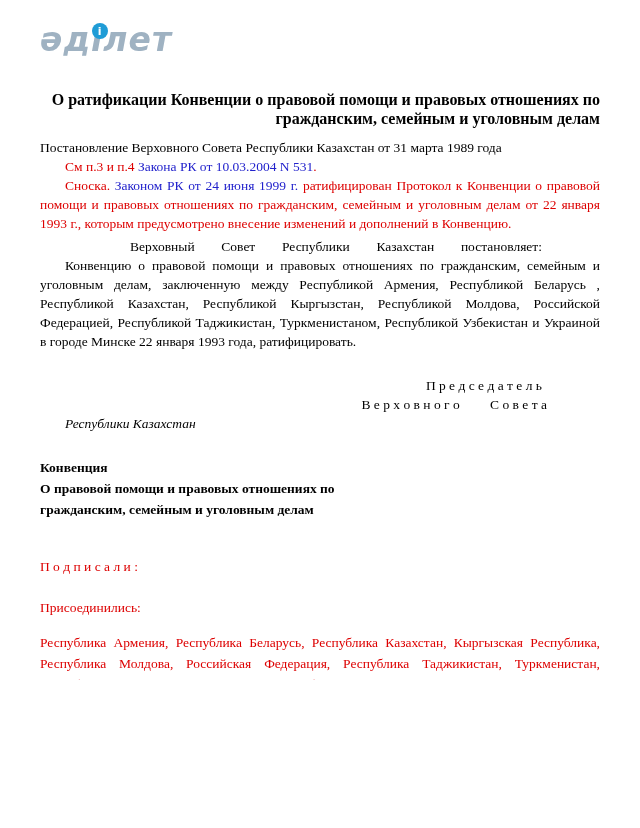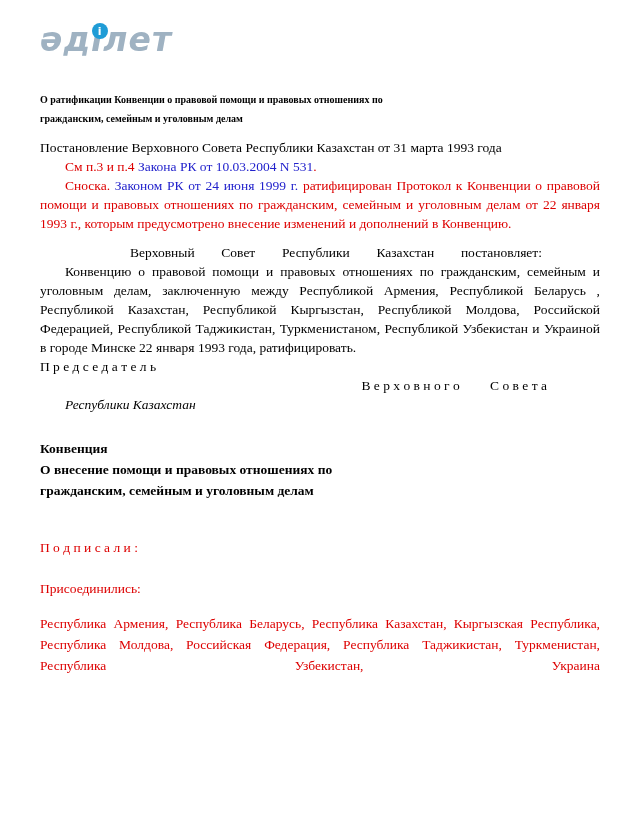--- a/index.html
+++ b/index.html
@@ -37,42 +37,42 @@
     background: #1f9cd6;
     color: #ffffff;
     font-size: 11px;
     font-style: normal;
     font-weight: bold;
     display: flex;
     align-items: center;
     justify-content: center;
   }
 
-  .doc-title { font-size: 10px; font-weight: bold; line-height: 19px; margin-bottom: 10px; }
+  .doc-title { font-size: 16px; font-weight: bold; line-height: 19px; margin-bottom: 10px; text-align: right; }
   .doc-title .line { display: block; }
 
   .pre { white-space: pre-wrap; }
   .justify { text-align: justify; }
   .justify-full { text-align: justify; text-align-last: justify; }
   .indent { text-indent: 25px; }
 
   .red { color: #dd0000; }
   .link { color: #2222cc; text-decoration: none; cursor: pointer; }
 
   .note-line { text-align: right; padding-right: 58px; }
 
   .resolve-line {
     padding-left: 90px;
     padding-right: 58px;
     text-align: justify;
     text-align-last: justify;
-    margin-top: 10px;
+    margin-top: 4px;
   }
 
-  .chairman1 { text-align: left; padding-right: 58px; }
+  .chairman1 { text-align: right; padding-right: 58px; margin-top: 25px; }
   .chairman2 { text-align: right; padding-right: 53px; }
   .republic-line { text-indent: 25px; font-style: italic; margin-bottom: 24px; }
 
   .conv-title { font-weight: bold; line-height: 21px; }
   .conv-title div { display: block; }
 
   .signed-label { margin-top: 36px; line-height: 21px; }
   .signed-list { margin-top: 14px; line-height: 21px; }
   .joined-label { margin-top: 20px; line-height: 21px; }
   .joined-line { line-height: 21px; }
@@ -86,38 +86,38 @@
 
     <div class="logo">
       <span class="logo-text"><span>әд</span><span class="logo-i"><span class="logo-dot">i</span><span>і</span></span><span>лет</span></span>
     </div>
 
     <h1 class="doc-title">
       <span class="line">О ратификации Конвенции о правовой помощи и правовых отношениях по</span>
       <span class="line">гражданским, семейным и уголовным делам</span>
     </h1>
 
-    <p>Постановление Верховного Совета Республики Казахстан от 31 марта 1993 года</p>
+    <p>Постановление Верховного Совета Республики Казахстан от 31 марта 1989 года</p>
 
 
     <p class="red indent"><span>См п.3 и п.4 </span><a class="link">Закона РК от 10.03.2004 N 531</a><span>.</span></p>
 
     <p class="red justify indent"><span>Сноска. </span><a class="link">Законом РК от 24 июня 1999 г.</a><span> ратифицирован Протокол к Конвенции о правовой помощи и правовых отношениях по гражданским, семейным и уголовным делам от 22 января 1993 г., которым предусмотрено внесение изменений и дополнений в Конвенцию.</span></p>
 
     <p class="resolve-line">Верховный Совет Республики Казахстан постановляет:</p>
 
     <p class="justify indent">Конвенцию о правовой помощи и правовых отношениях по гражданским, семейным и уголовным делам, заключенную между Республикой Армения, Республикой Беларусь , Республикой Казахстан, Республикой Кыргызстан, Республикой Молдова, Российской Федерацией, Республикой Таджикистан, Туркменистаном, Республикой Узбекистан и Украиной в городе Минске 22 января 1993 года, ратифицировать.</p>
 
     <p class="chairman1 pre">П р е д с е д а т е л ь</p>
     <p class="chairman2 pre">В е р х о в н о г о         С о в е т а</p>
     <p class="republic-line">Республики Казахстан</p>
 
     <div class="conv-title">
       <div>Конвенция</div>
-      <div>О внесение помощи и правовых отношениях по</div>
+      <div>О правовой помощи и правовых отношениях по</div>
       <div>гражданским, семейным и уголовным делам</div>
     </div>
 
     <p class="red pre signed-label">П о д п и с а л и :</p>
 
     <p class="red joined-label">Присоединились:</p>
 
     <p class="red justify-full signed-list">Республика Армения, Республика Беларусь, Республика Казахстан, Кыргызская Республика, Республика Молдова, Российская Федерация, Республика Таджикистан, Туркменистан, Республика Узбекистан, Украина</p>
 
 

